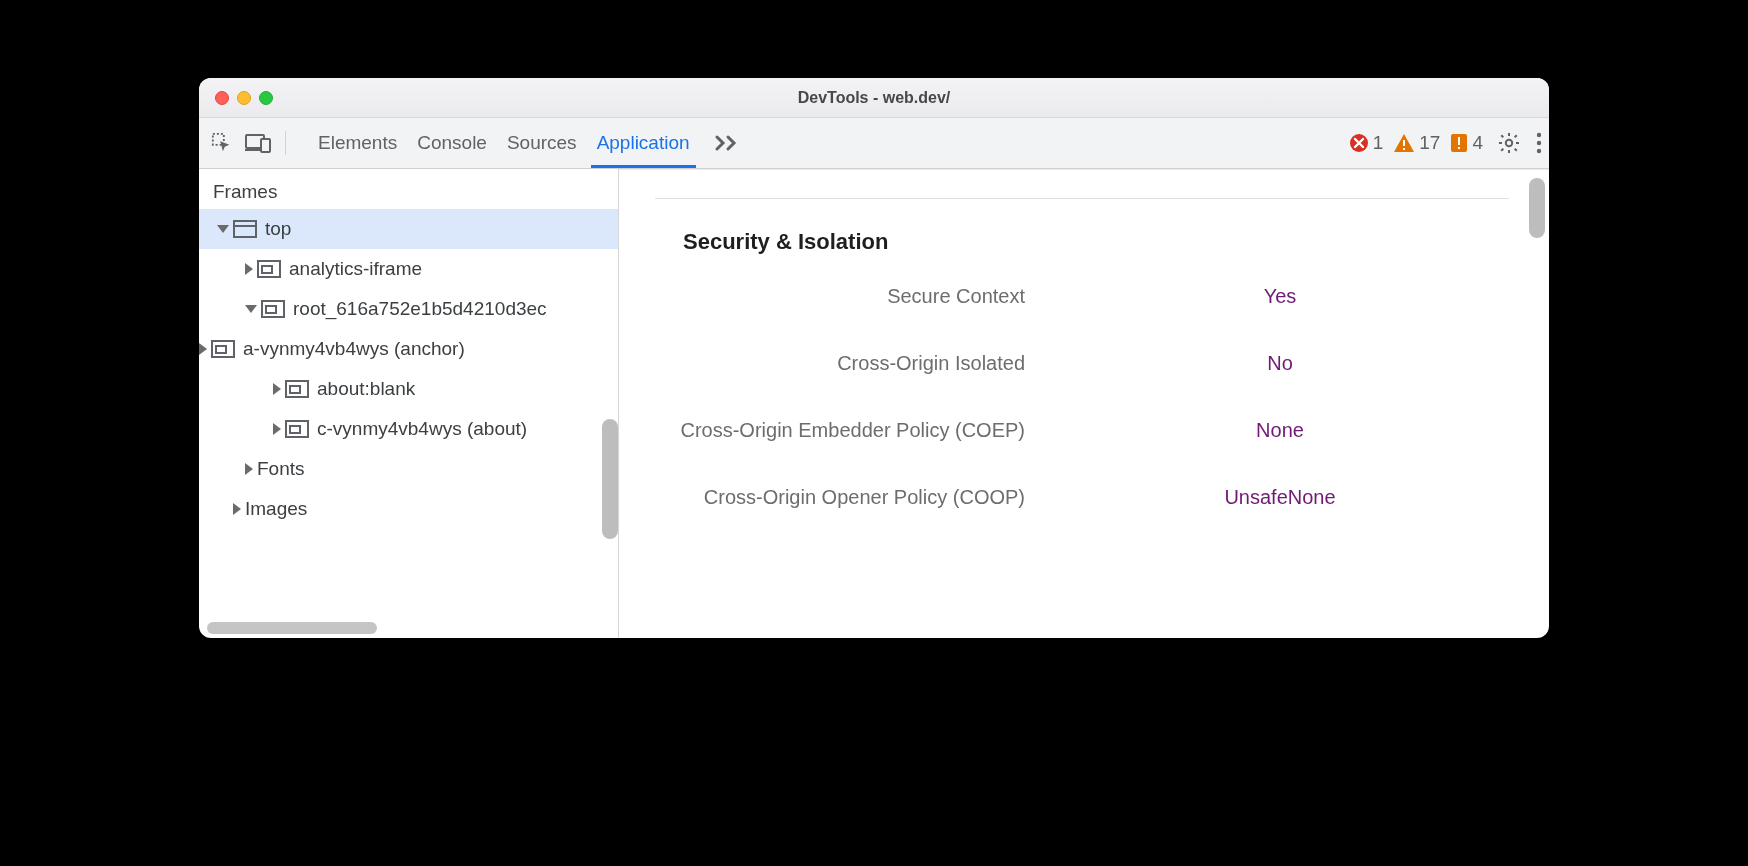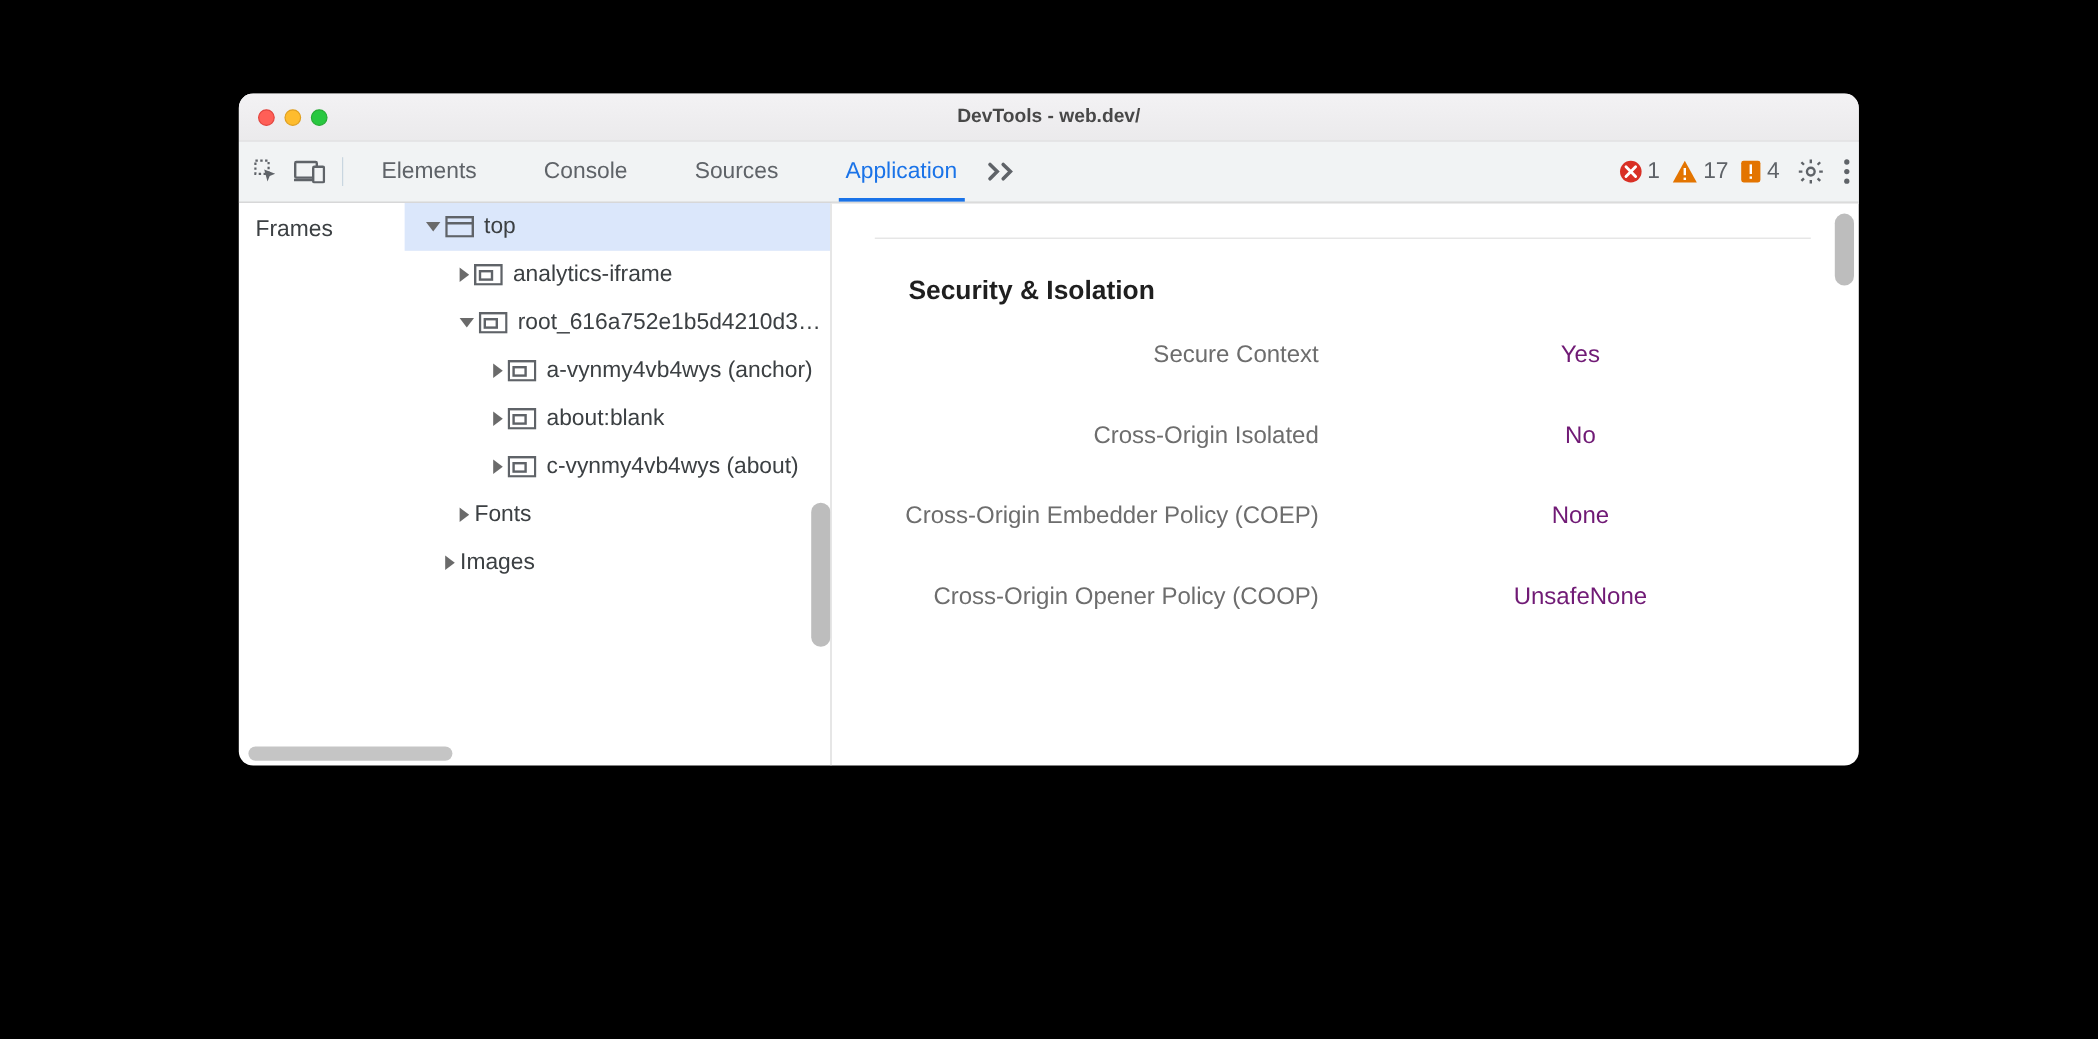--- a/index.html
+++ b/index.html
@@ -45,43 +45,43 @@
   .toolbar {
     height: 51px;
     background: #f1f3f4;
     border-bottom: 1px solid #d0d0d0;
     display: flex;
     align-items: center;
     padding: 0 6px 0 12px;
   }
   .tool-icons { display: flex; align-items: center; gap: 12px; }
   .divider { width: 1px; height: 24px; background: #c9d6e0; margin: 0 14px; }
-  .tabs { display: flex; align-items: stretch; gap: 56px; height: 100%; margin-left: 18px; }
+  .tabs { display: flex; align-items: stretch; gap: 20px; height: 100%; margin-left: 18px; }
   .tab {
     display: flex; align-items: center; height: 100%;
     font-size: 19px; color: #5f6368; cursor: pointer;
     position: relative;
   }
   .tab.active { color: #1a73e8; }
   .tab.active::after {
     content: ""; position: absolute; left: -6px; right: -6px; bottom: 0;
     height: 3px; background: #1a73e8;
   }
   .more-tabs { display:flex; align-items:center; margin-left: 24px; }
   .spacer { flex: 1; }
   .counters { display: flex; align-items: center; gap: 10px; }
   .counter { display: flex; align-items: center; gap: 4px; font-size: 19px; color: #5f6368; }
   .tool-right { display: flex; align-items: center; gap: 14px; margin-left: 14px; }
   svg { display: block; }
 
   .content { flex: 1; display: flex; min-height: 0; position: relative; }
   .sidebar {
-    width: 494px; border-right: 1px solid #d6d6d6;
+    width: 420px; border-right: 1px solid #d6d6d6;
     overflow: hidden; position: relative;
-    display: flex; flex-direction: row; gap: 46px;
+    display: flex; flex-direction: column;
   }
   .sidebar-header { font-size: 19px; color: #3c4043; padding: 12px 14px 6px; }
   .tree { flex: 1; overflow: hidden; font-size: 19px; color: #3c4043; position: relative; }
   .row {
     display: flex; align-items: center; height: 40px;
     white-space: nowrap; cursor: default; padding-right: 8px;
   }
   .row.selected { background: #dbe7fb; }
   .arrow {
     width: 0; height: 0; margin-right: 4px;
@@ -242,21 +242,21 @@
           <div class="row" style="padding-left: 46px;">
             <span class="arrow down"></span>
             <span class="subframe-icon">
               <svg width="24" height="18" viewBox="0 0 24 18" fill="none" stroke="#5f6368" stroke-width="2">
                 <rect x="1" y="1" width="22" height="16"></rect>
                 <rect x="5" y="6" width="10" height="7"></rect>
               </svg>
             </span>
             <span class="label">root_616a752e1b5d4210d3ec</span>
           </div>
-          <div class="row" style="padding-left: 74px;">
+          <div class="row" style="">
             <span class="arrow right"></span>
             <span class="subframe-icon">
               <svg width="24" height="18" viewBox="0 0 24 18" fill="none" stroke="#5f6368" stroke-width="2">
                 <rect x="1" y="1" width="22" height="16"></rect>
                 <rect x="5" y="6" width="10" height="7"></rect>
               </svg>
             </span>
             <span class="label">a-vynmy4vb4wys (anchor)</span>
           </div>
           <div class="row" style="padding-left: 74px;">

